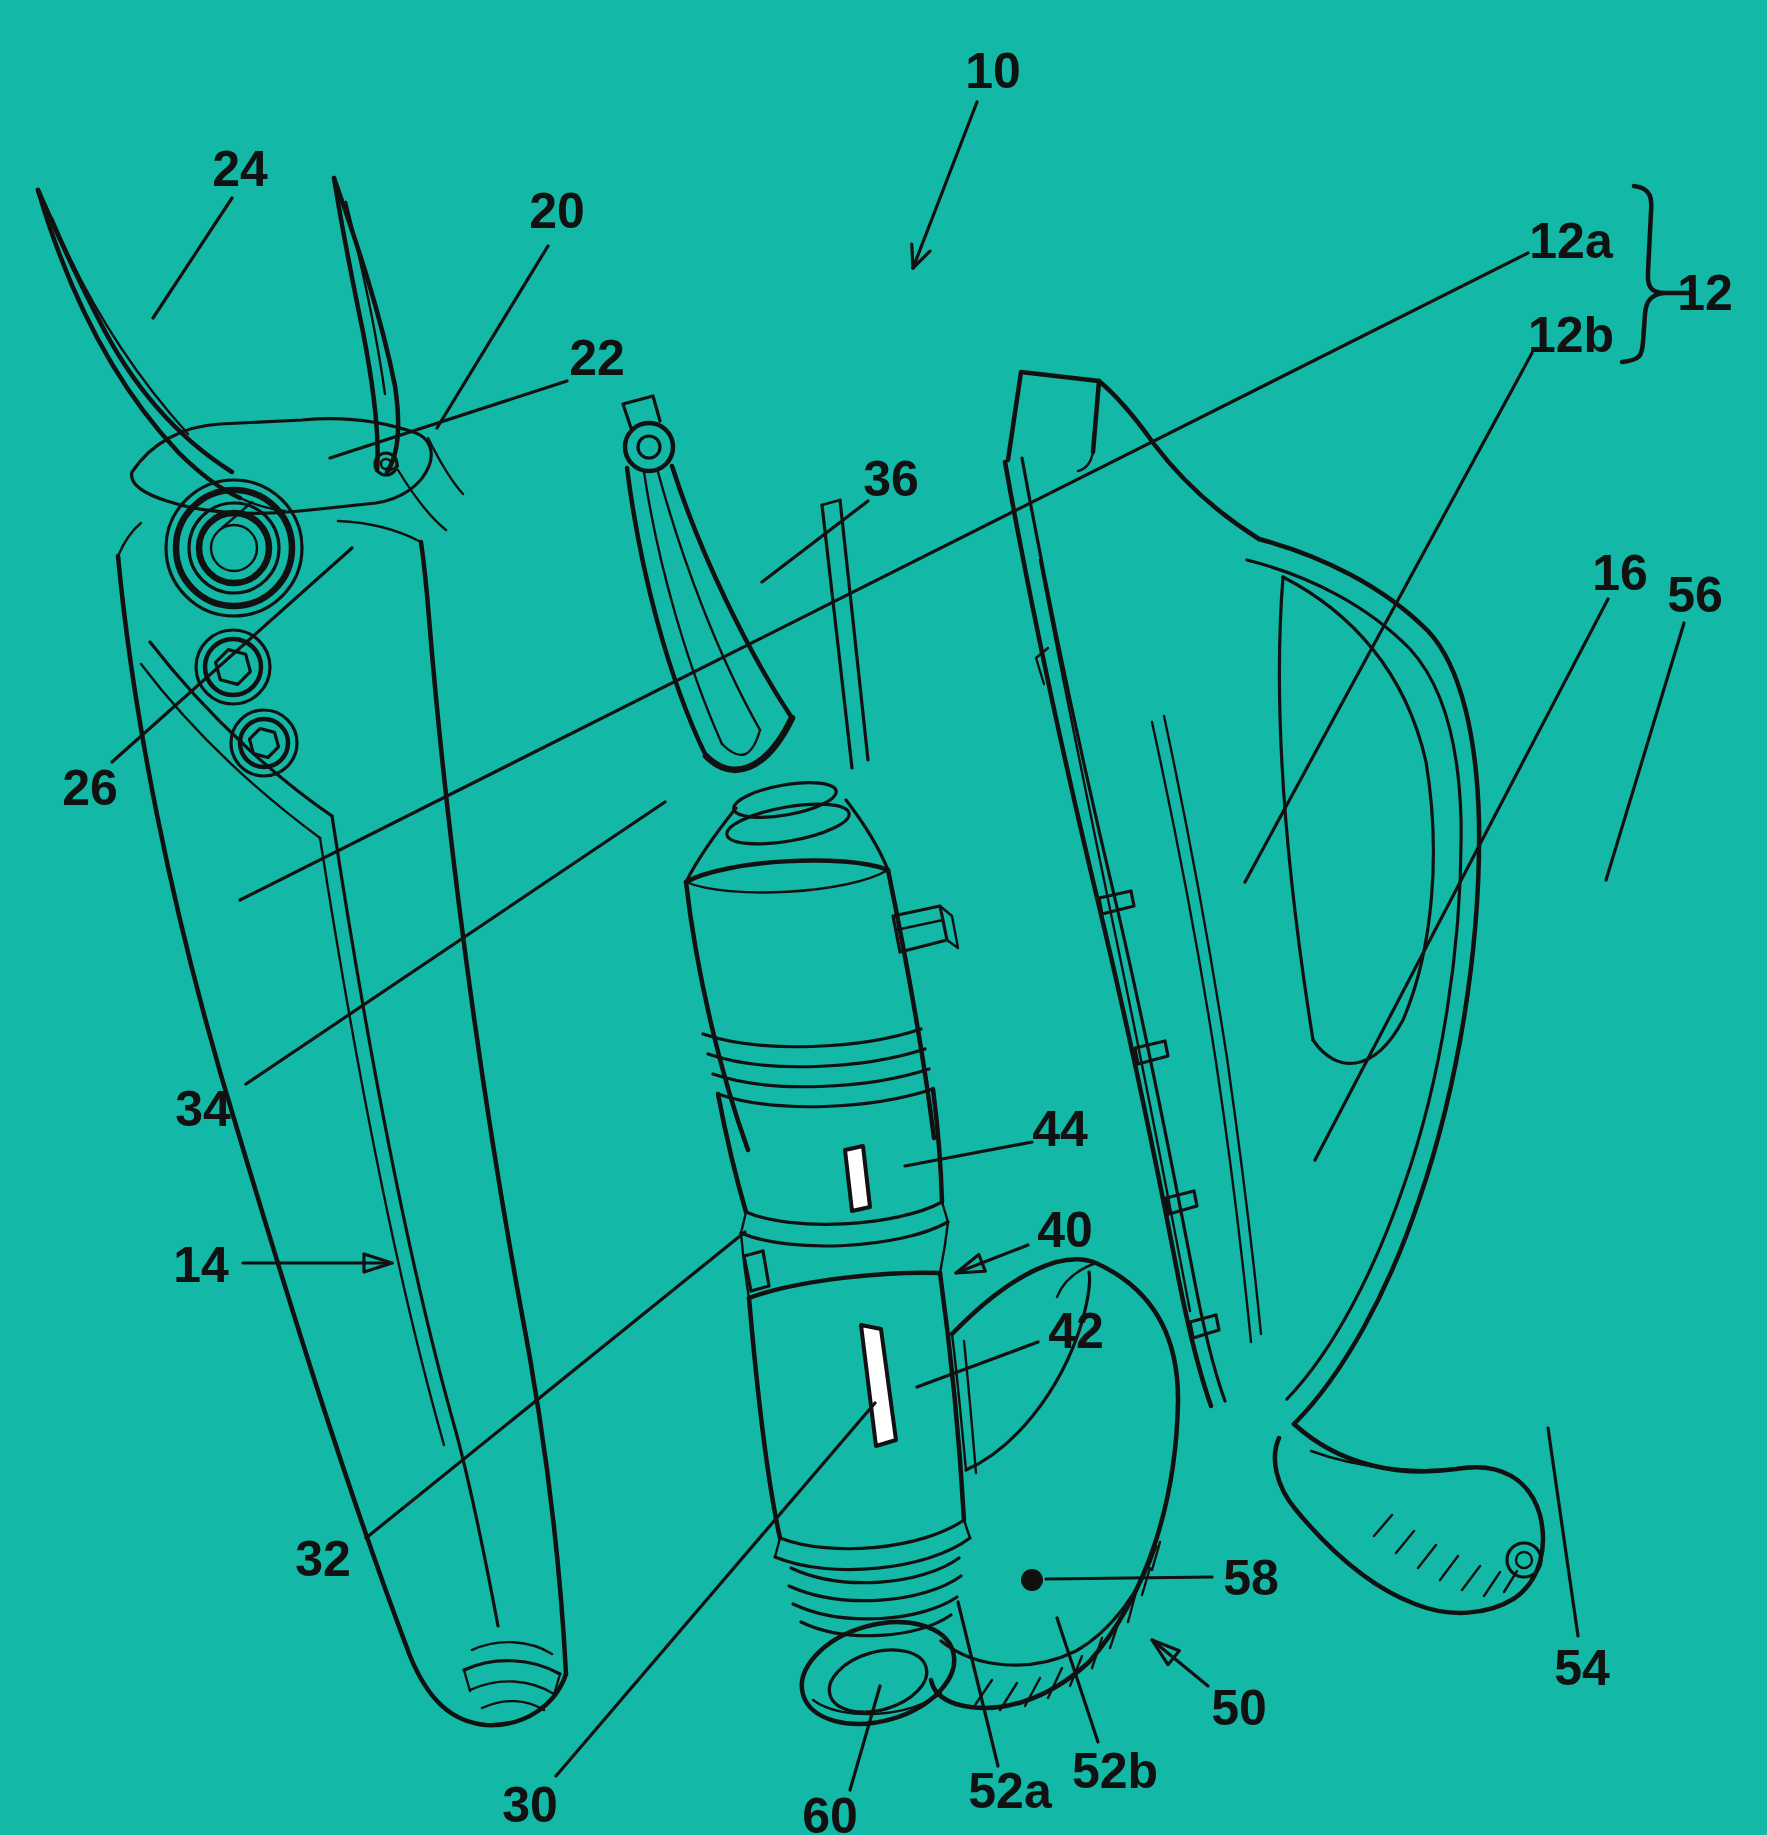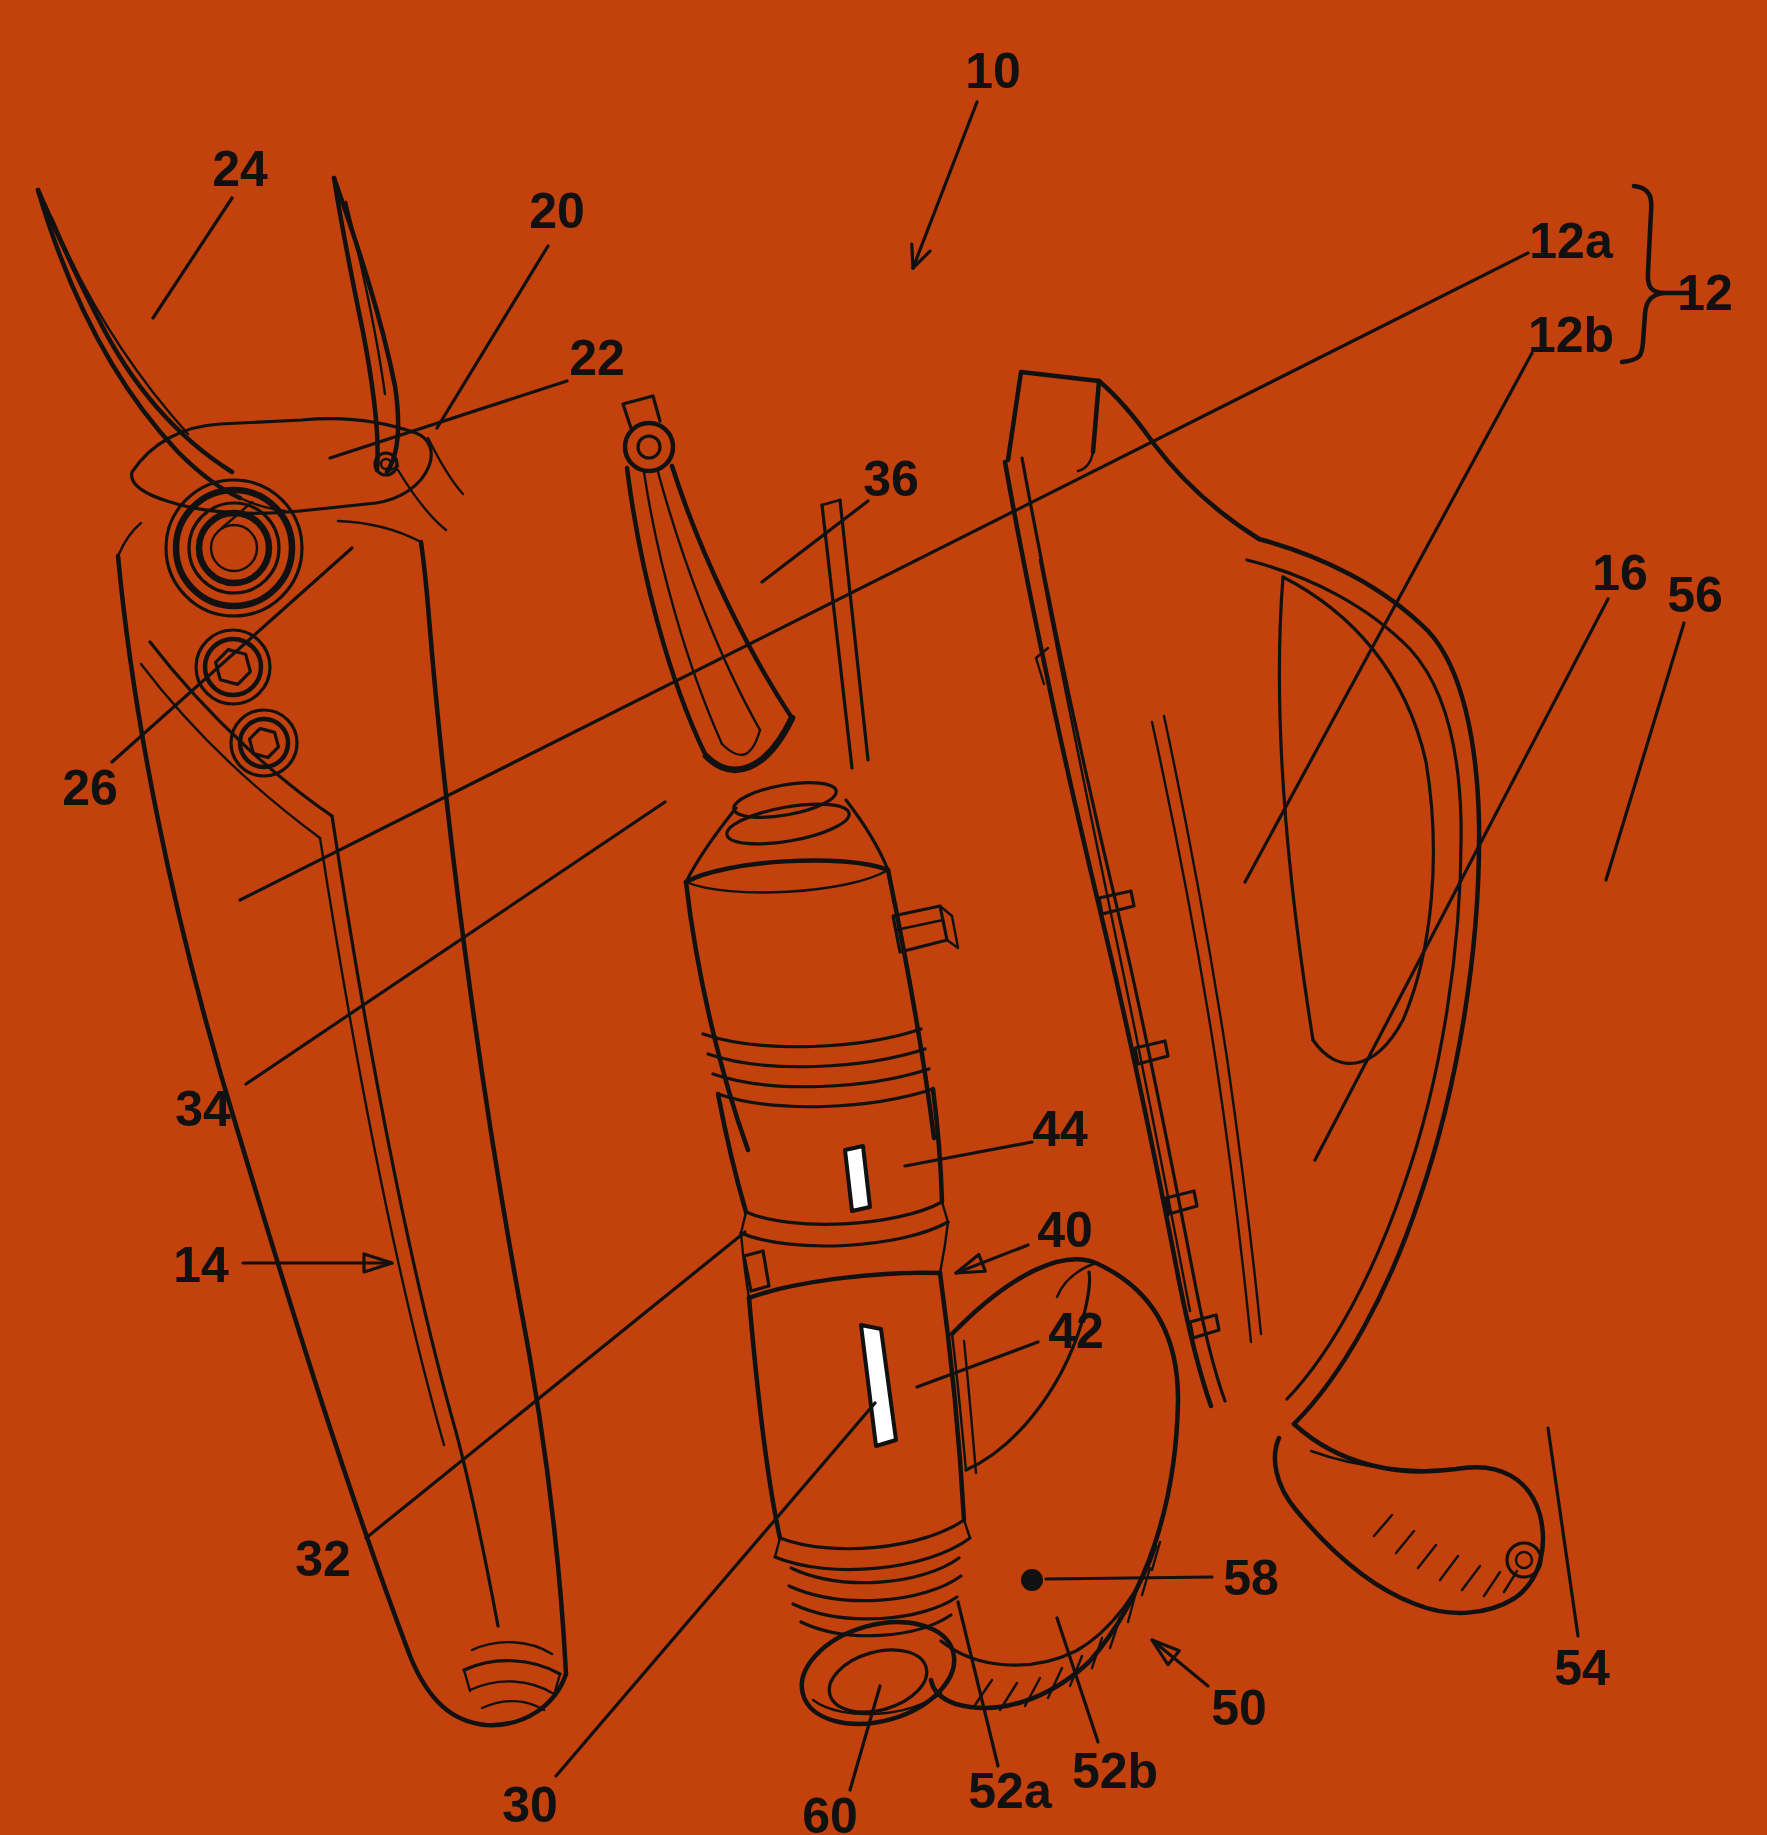--- a/index.html
+++ b/index.html
@@ -1,16 +1,16 @@
 <!DOCTYPE html>
 <html><head>
 <meta charset="utf-8">
 <style>
   html,body{margin:0;padding:0;background:#fff;}
-  #stage{width:1767px;height:1835px;position:relative;background:#c2410c;overflow:hidden;
+  #stage{width:1767px;height:1835px;position:relative;background:#14b8a6;overflow:hidden;
          font-family:"Liberation Sans",sans-serif;}
   svg{display:block}
   
   .fig path,.fig circle,.fig ellipse,.fig line,.fig polygon{
     fill:none;stroke:#111;stroke-width:3.2;stroke-linecap:round;stroke-linejoin:round;}
   .fig .thick{stroke-width:6.5}
   .fig .mid{stroke-width:4.5}
   .fig .thin{stroke-width:2.4}
   .fig .whitefill{fill:#fff;stroke-width:4}
   .fig .blackfill{fill:#111;stroke:none}

